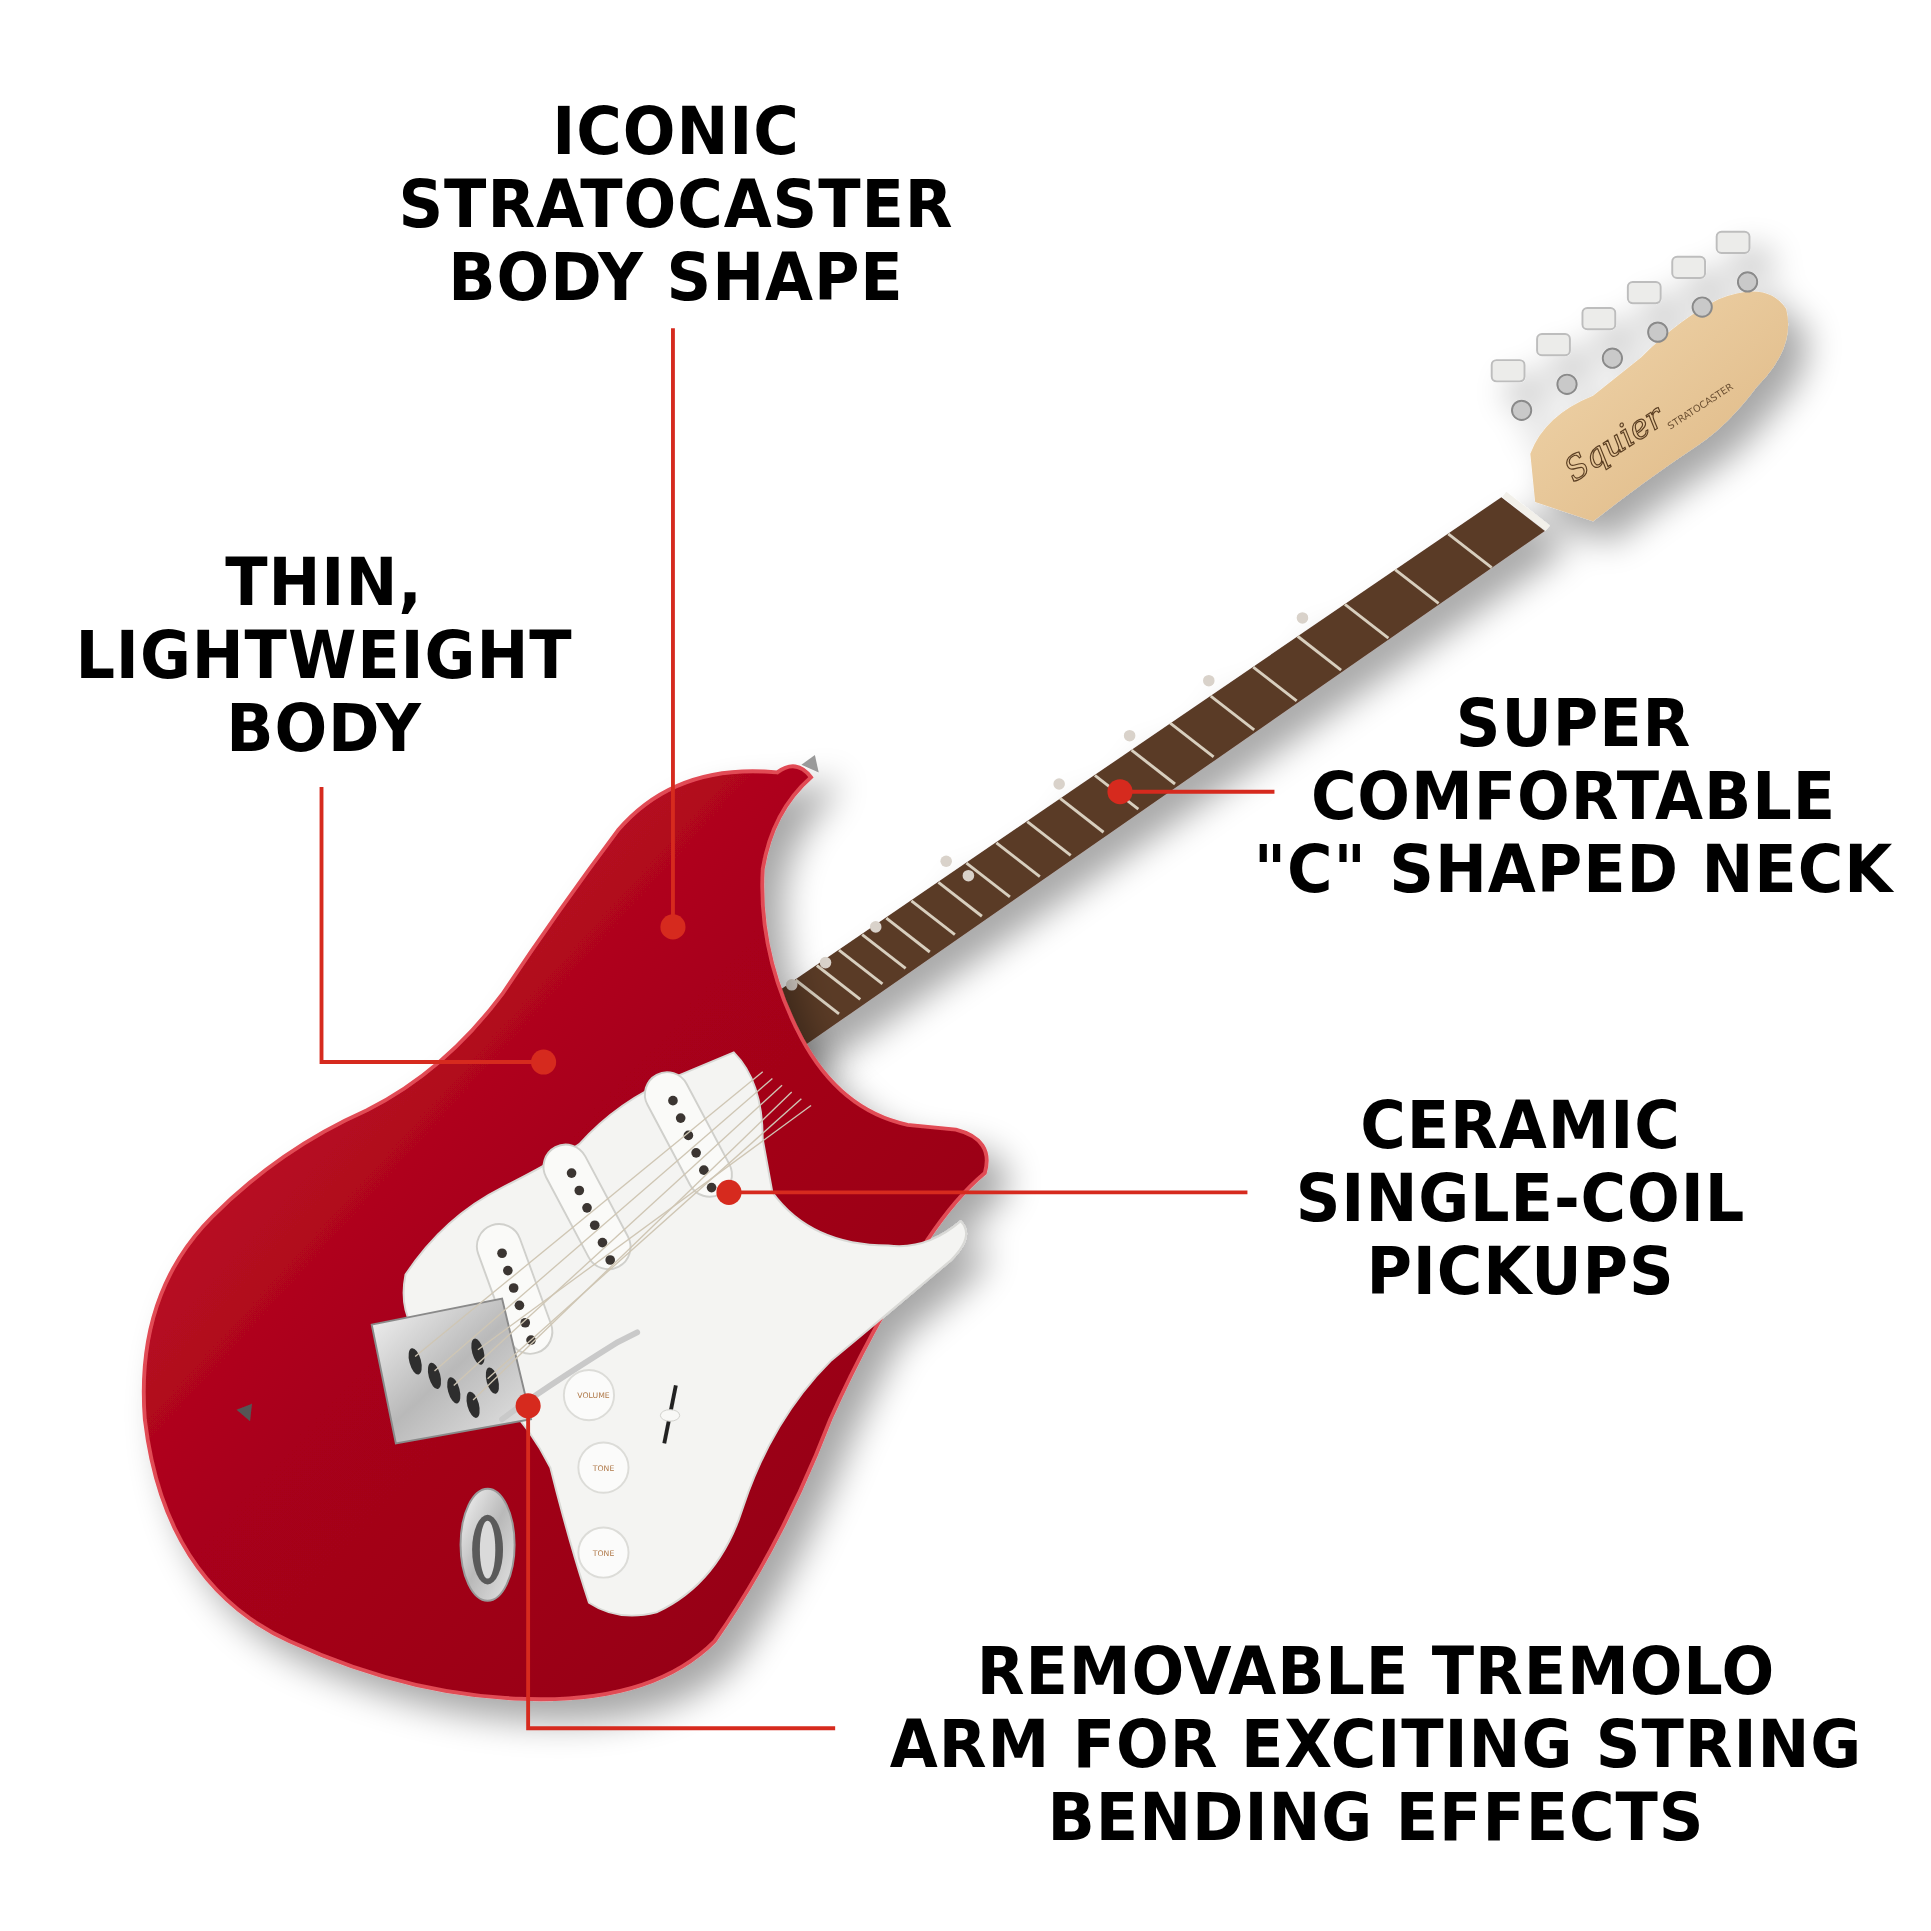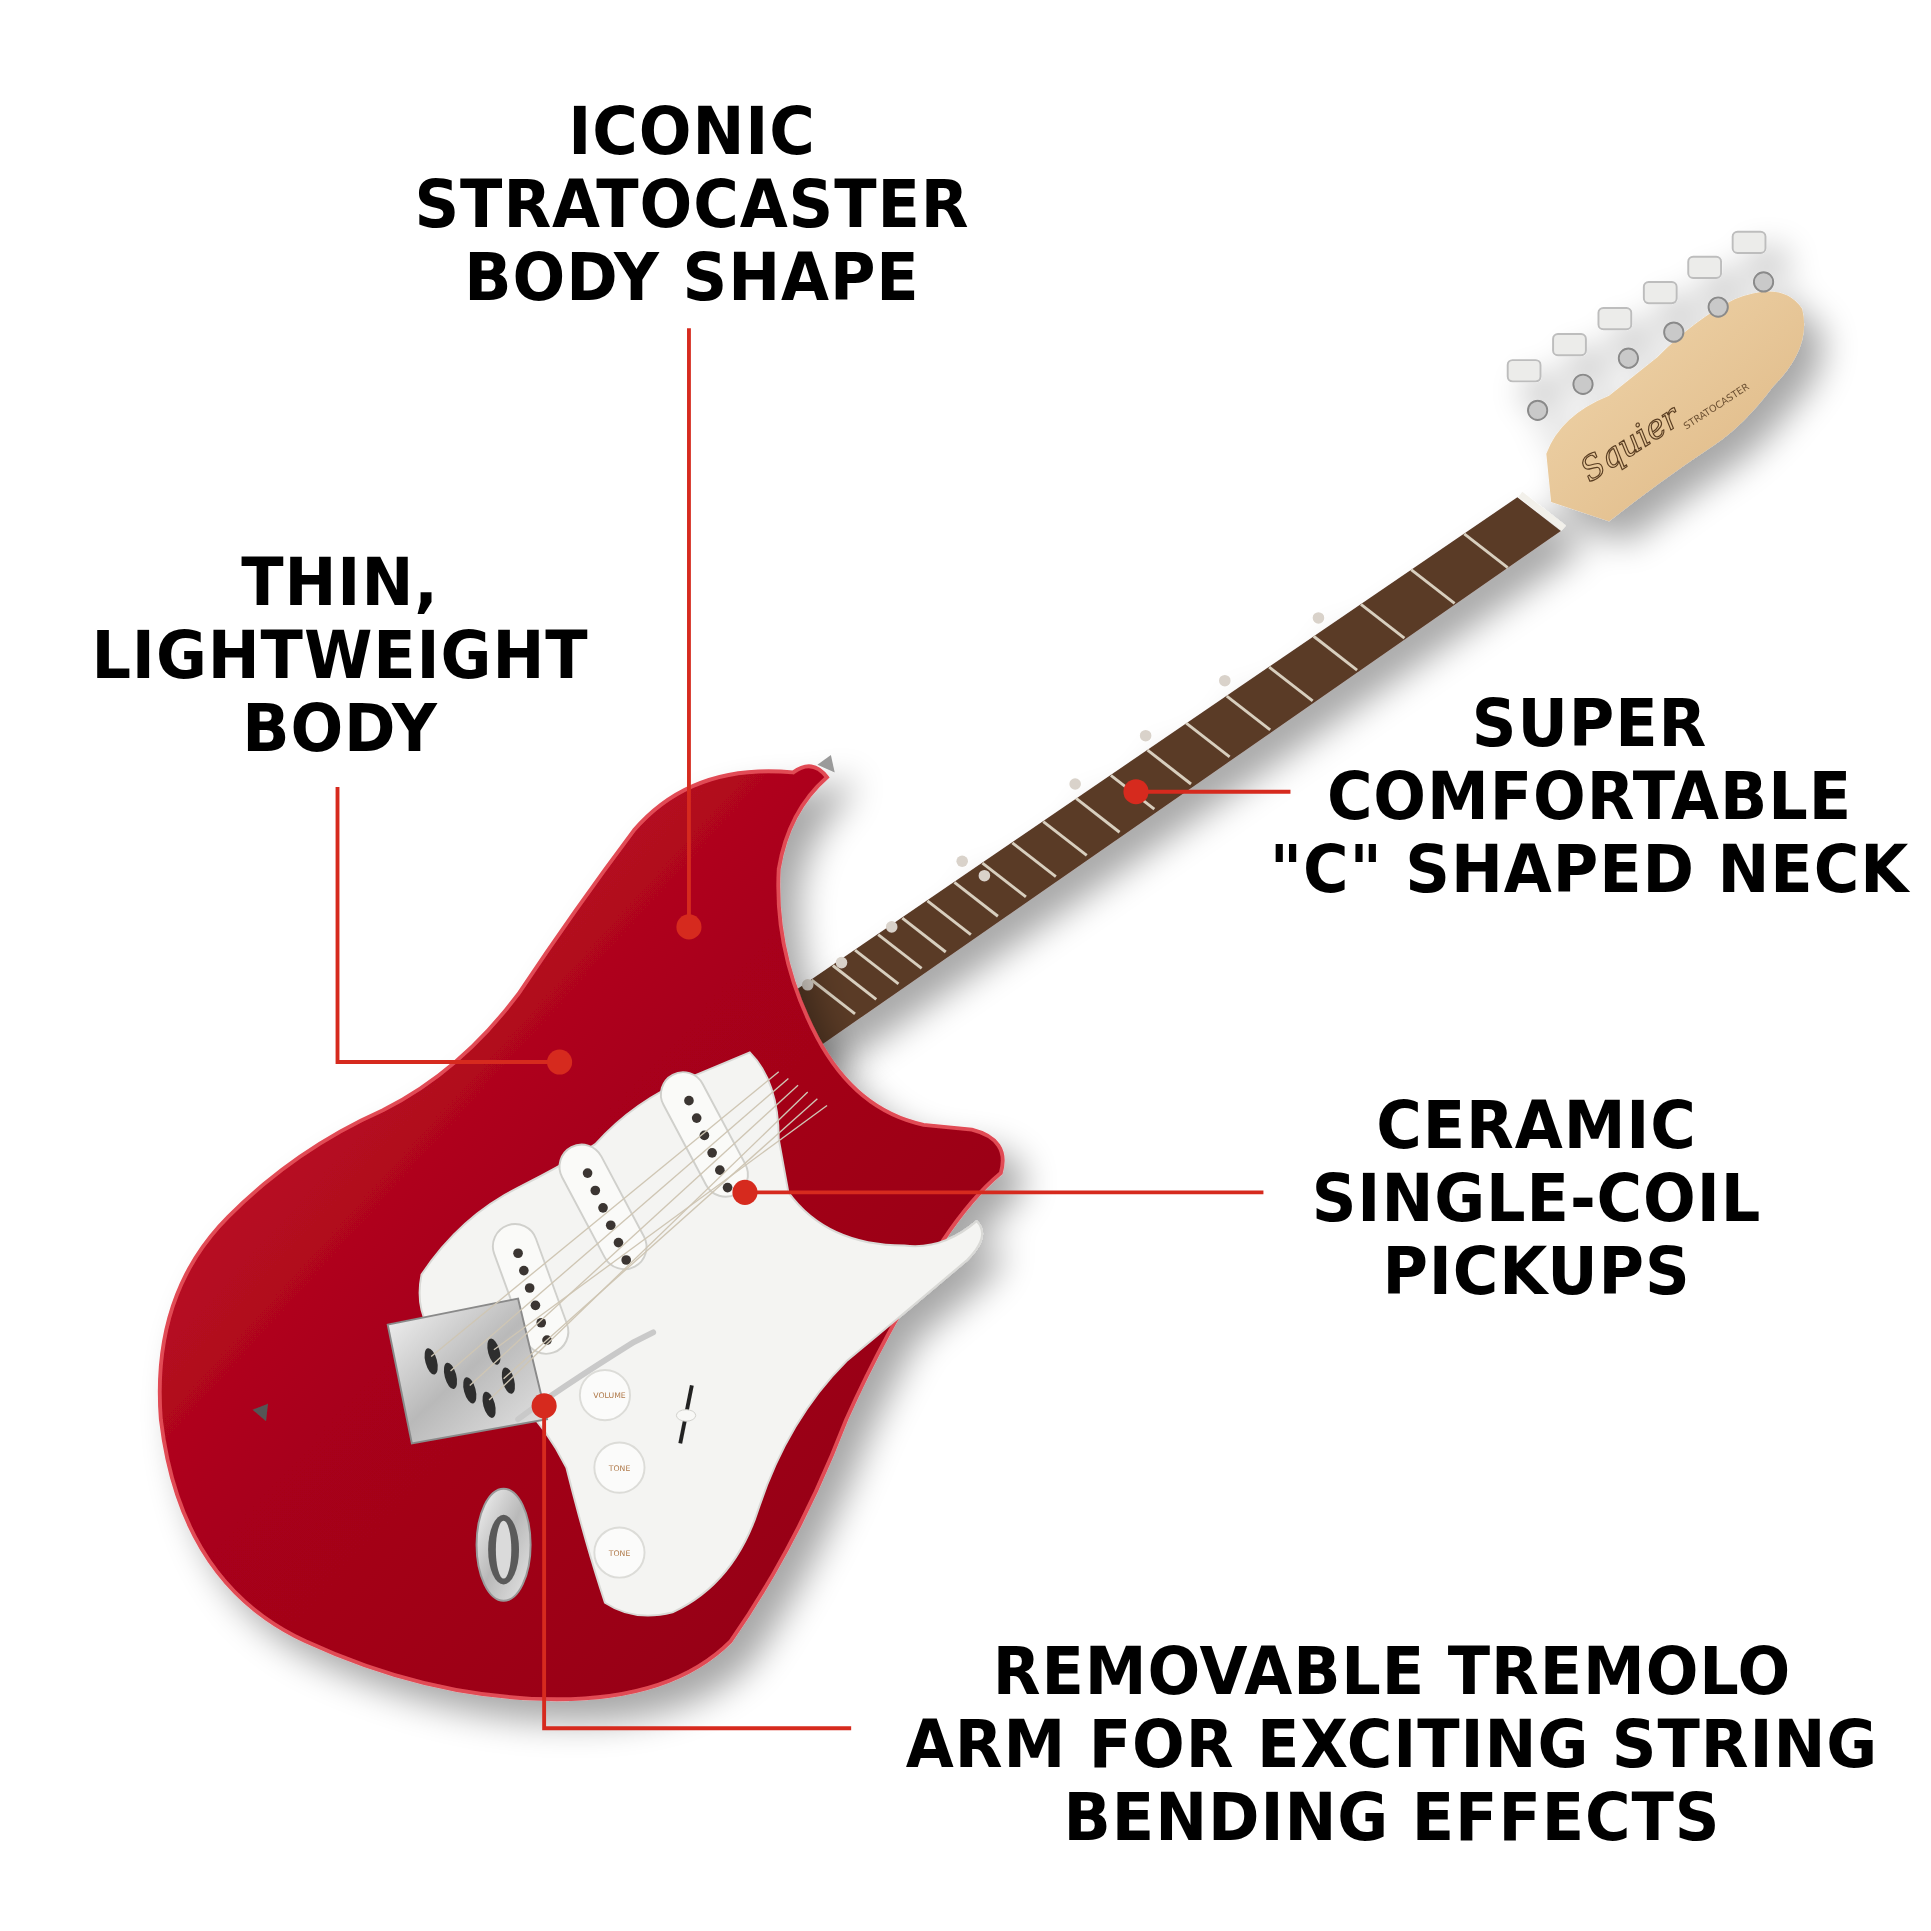--- a/index.html
+++ b/index.html
@@ -1,17 +1,17 @@
 <!DOCTYPE html>
 <html><head>
 <meta charset="utf-8">
 <style>
   html, body { margin: 0; padding: 0; background: #ffffff; }
   body { width: 1931px; height: 1931px; position: relative; overflow: hidden; font-family: "DejaVu Sans", "Liberation Sans", sans-serif; }
-  .stage { position: absolute; left: 16px; top: 0; width: 1617px; height: 1931px; }
+  .stage { position: absolute; left: 0; top: 0; width: 1617px; height: 1931px; }
   svg.art { position: absolute; left: 0; top: 0; width: 1931px; height: 1931px; }
   .callout-text {
     position: absolute;
     color: #000000;
     font-family: "DejaVu Sans", "Liberation Sans", sans-serif;
     font-weight: bold;
     text-align: center;
     text-transform: uppercase;
     letter-spacing: 1px;
     white-space: nowrap;

